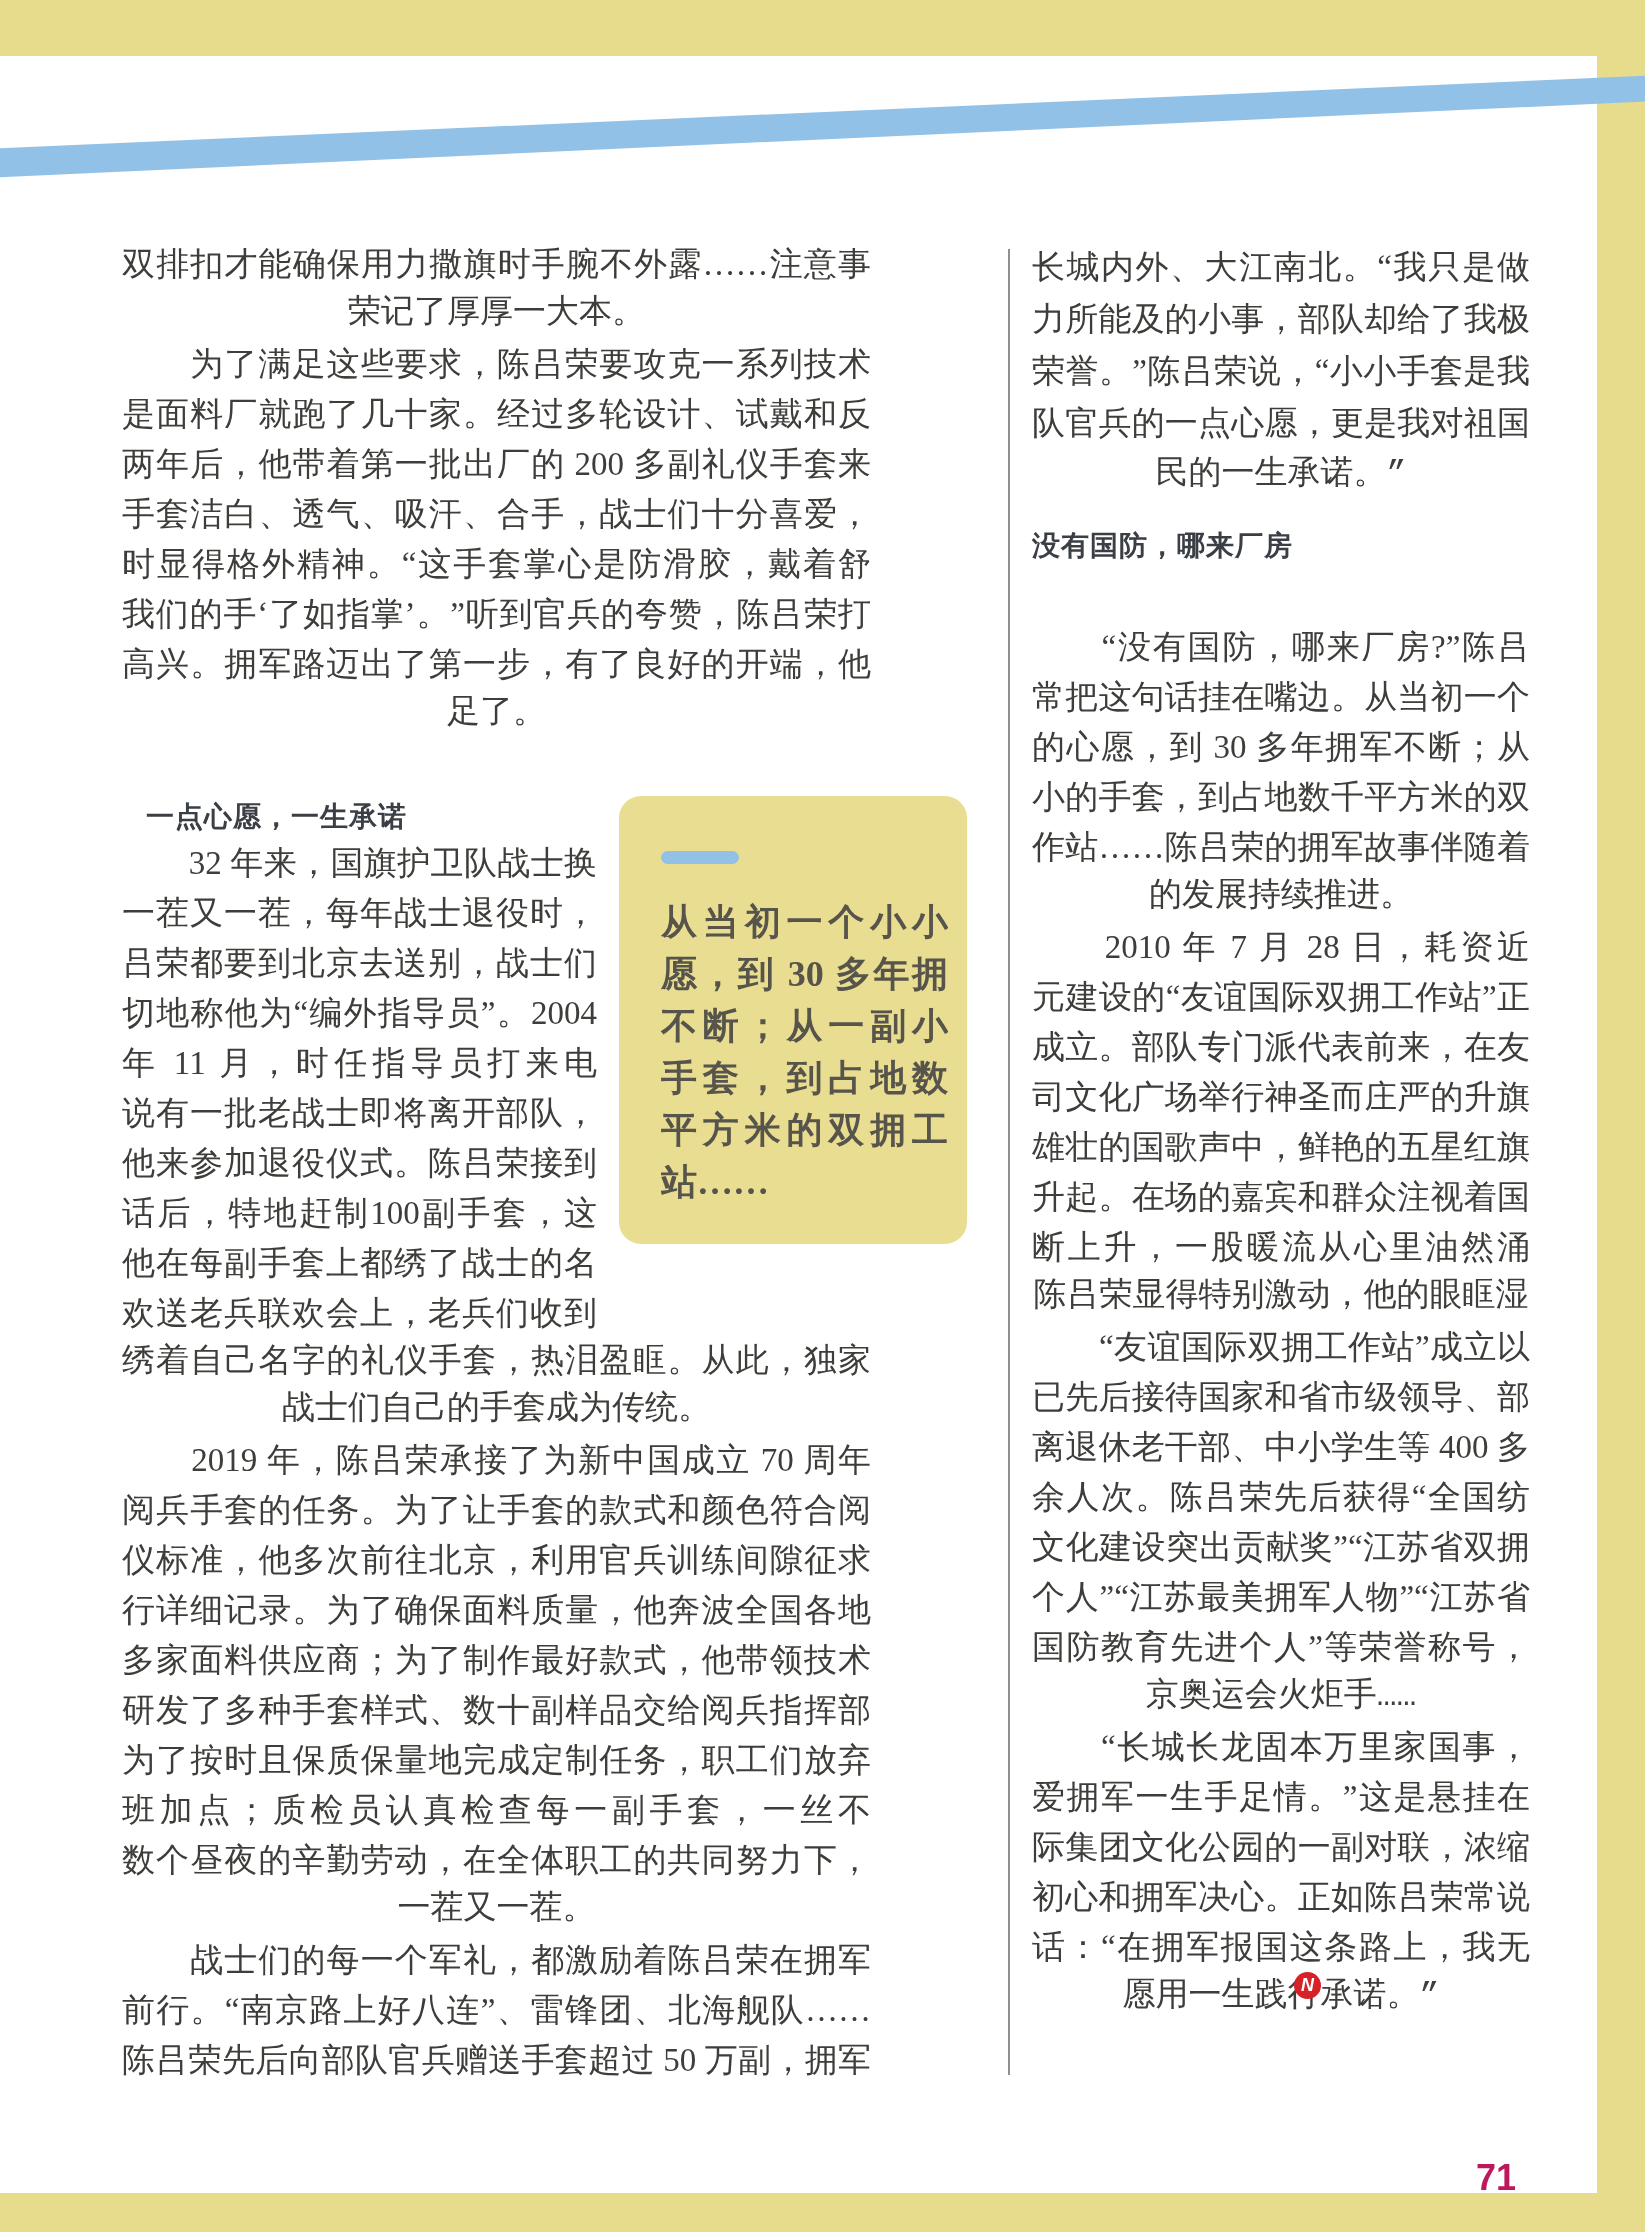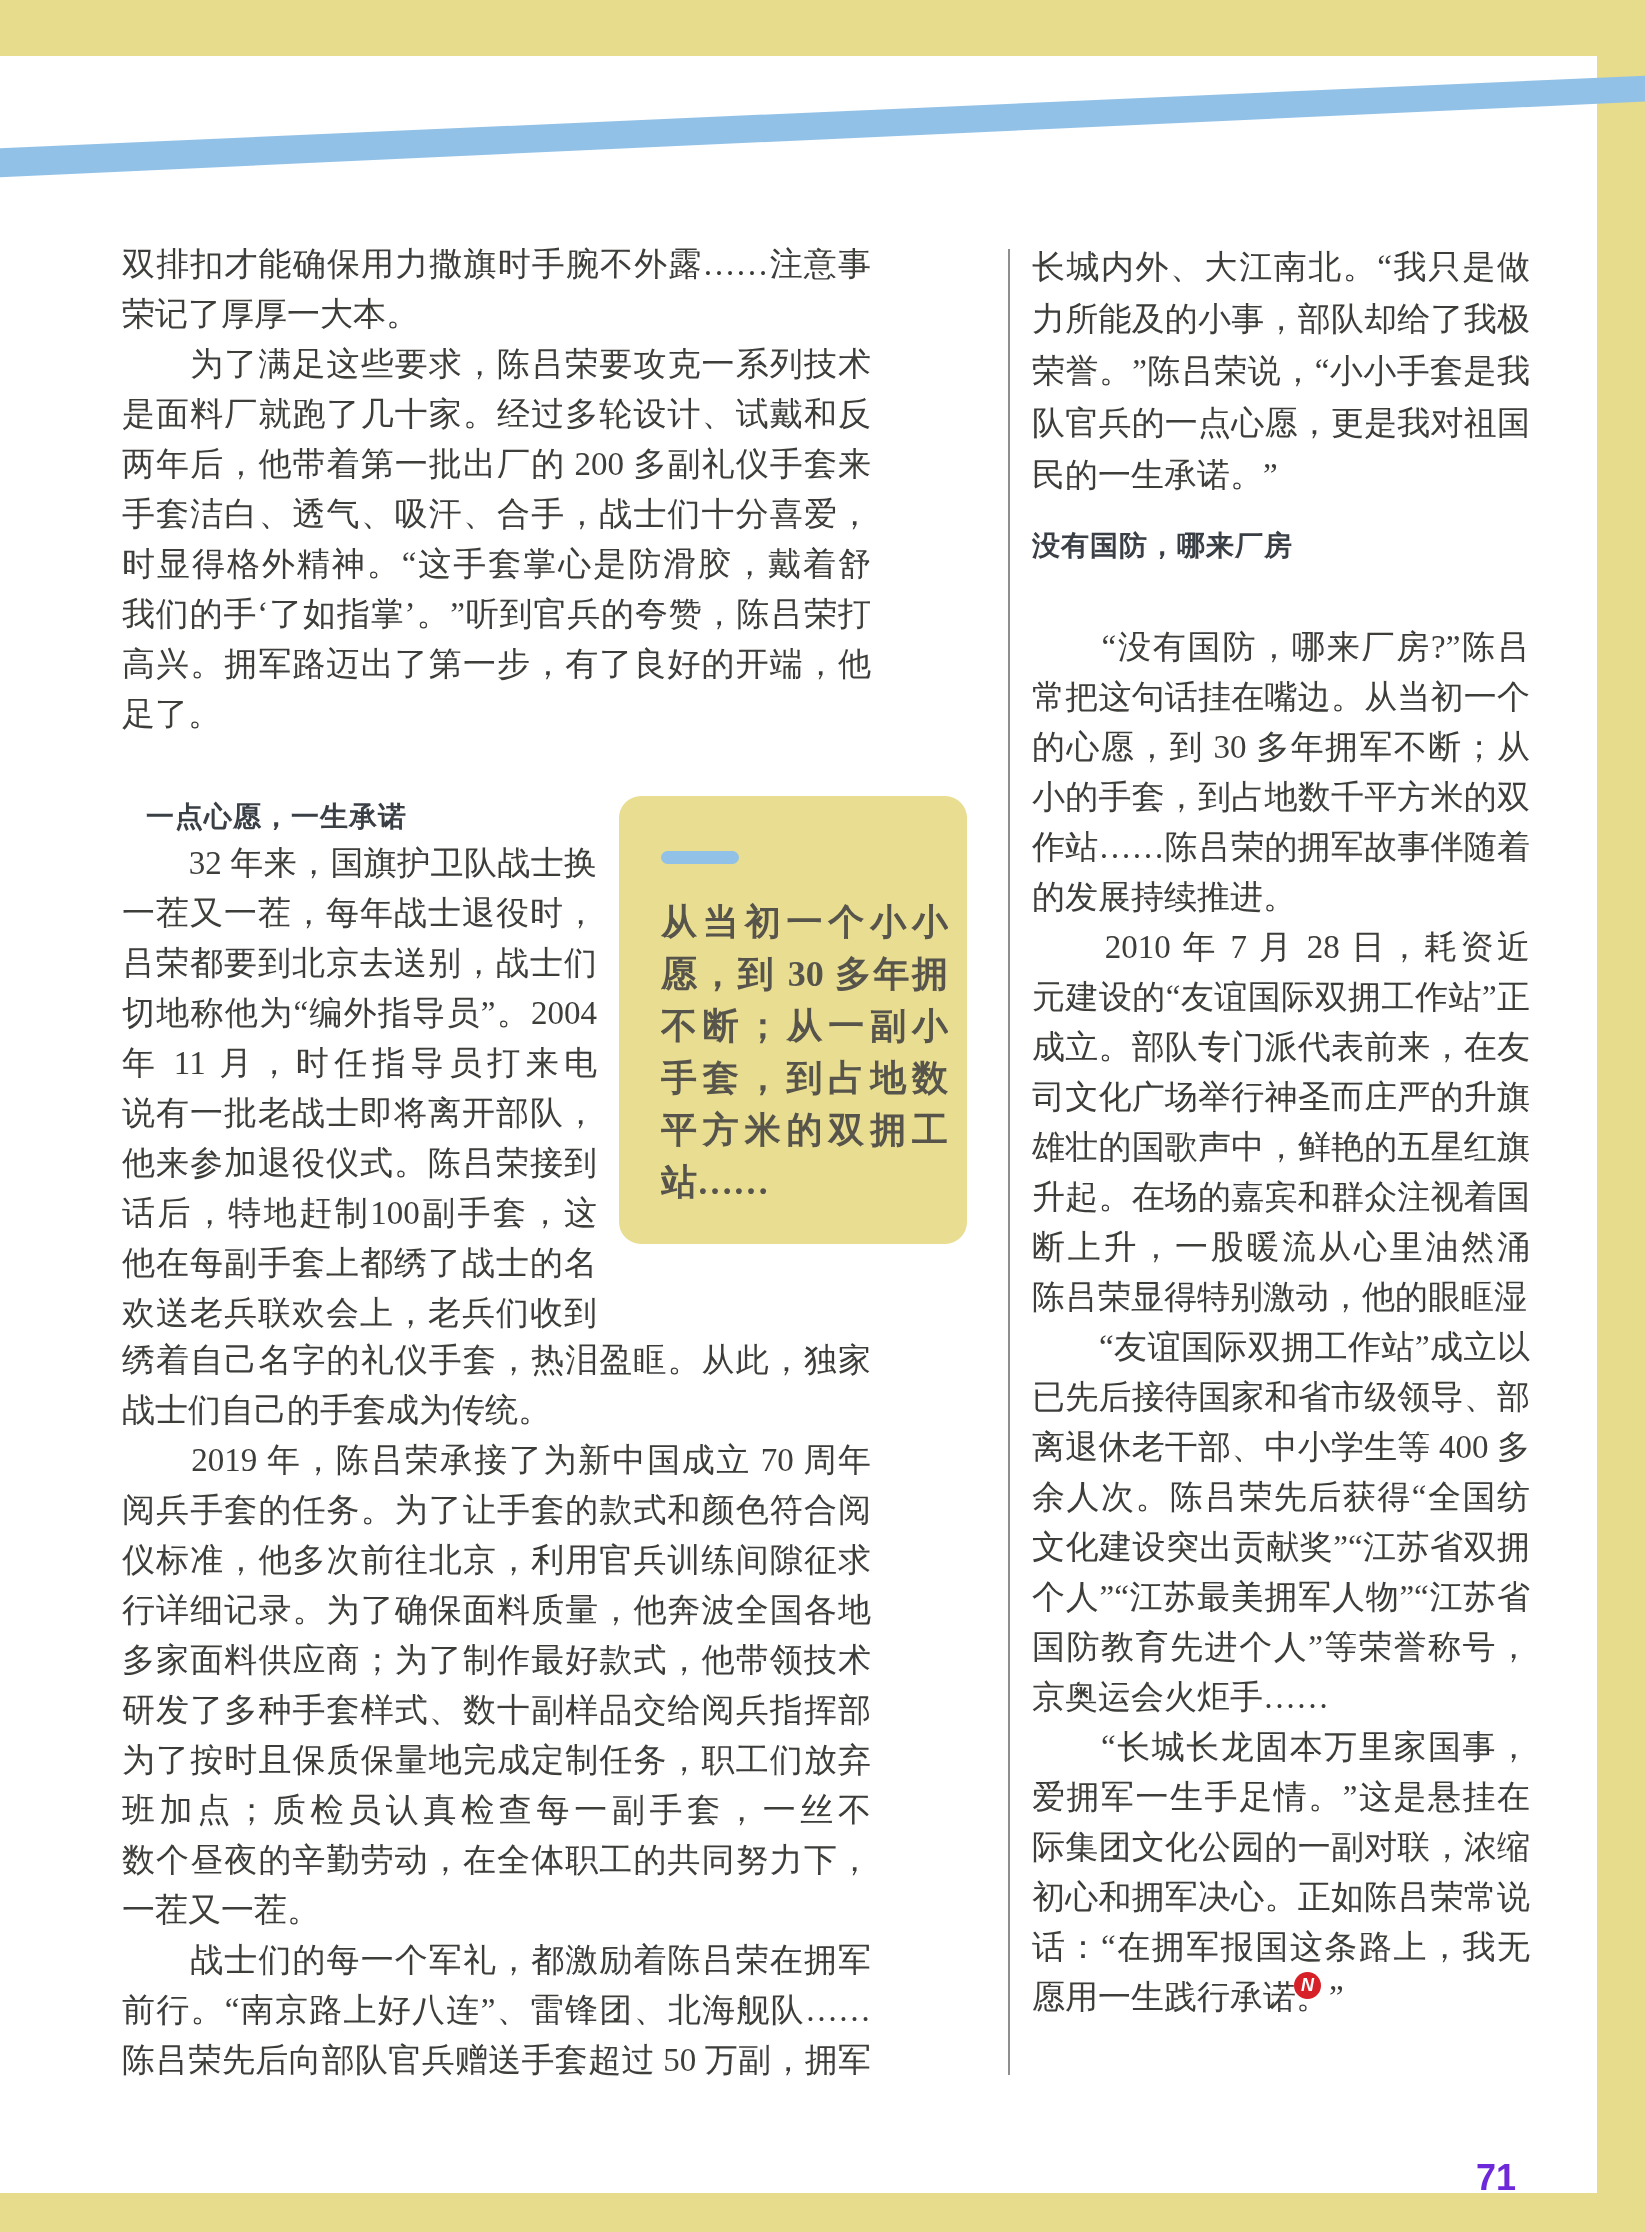--- a/index.html
+++ b/index.html
@@ -13,21 +13,21 @@
   .band-bottom{position:absolute;left:0;top:2193px;width:1646px;height:40px;background:#e7db8c;}
   .stripe-svg{position:absolute;left:0;top:0;width:1646px;height:219px;}
   .col-divider{position:absolute;left:1008px;top:249px;width:2px;height:1826px;background:#8f8f8f;}
 
   
   .tb{position:absolute;font-size:33px;}
   .tb .line{
     height:50px;line-height:50px;overflow:hidden;
     text-align:justify;text-align-last:justify;text-justify:inter-character;
   }
-  .tb .line.short{text-align:left;text-align-last:auto;}
+  .tb .line.short{text-align:center;text-align-last:auto;font-family:Liberation Mono, monospace;}
   .col1-top   {left:122px;top:239px;width:749px;}
   .col1-narrow{left:122px;top:838px;width:475px;}
   .col1-bottom{left:122px;top:1335px;width:749px;}
   .col2-a{left:1032px;top:241px;width:498px;}
   .col2-a .line{height:52px;line-height:52px;}
   .col2-b{left:1032px;top:622px;width:498px;}
 
   .headline{
     position:absolute;font-family:"Liberation Sans","DejaVu Sans",sans-serif;
     font-weight:bold;font-size:28px;color:#3a3f45;letter-spacing:1px;white-space:nowrap;
@@ -50,21 +50,21 @@
   .end-mark{
     position:absolute;left:1294px;top:1972px;width:27px;height:27px;border-radius:50%;
     background:#d62128;color:#ffffff;font-family:"Liberation Sans","DejaVu Sans",sans-serif;
     font-style:italic;font-weight:bold;font-size:18px;line-height:27px;text-align:center;
   }
 
   
   .page-num{
     position:absolute;left:1453px;top:2157px;width:86px;text-align:center;
     font-family:"Liberation Sans","DejaVu Sans",sans-serif;font-weight:bold;
-    font-size:36px;color:#6d28d9;
+    font-size:36px;color:#be185d;
   }
 </style>
 </head>
 <body>
 
 <div class="page">
 
   <div class="band-top"></div>
   <div class="band-right"></div>
   <div class="band-bottom"></div>

